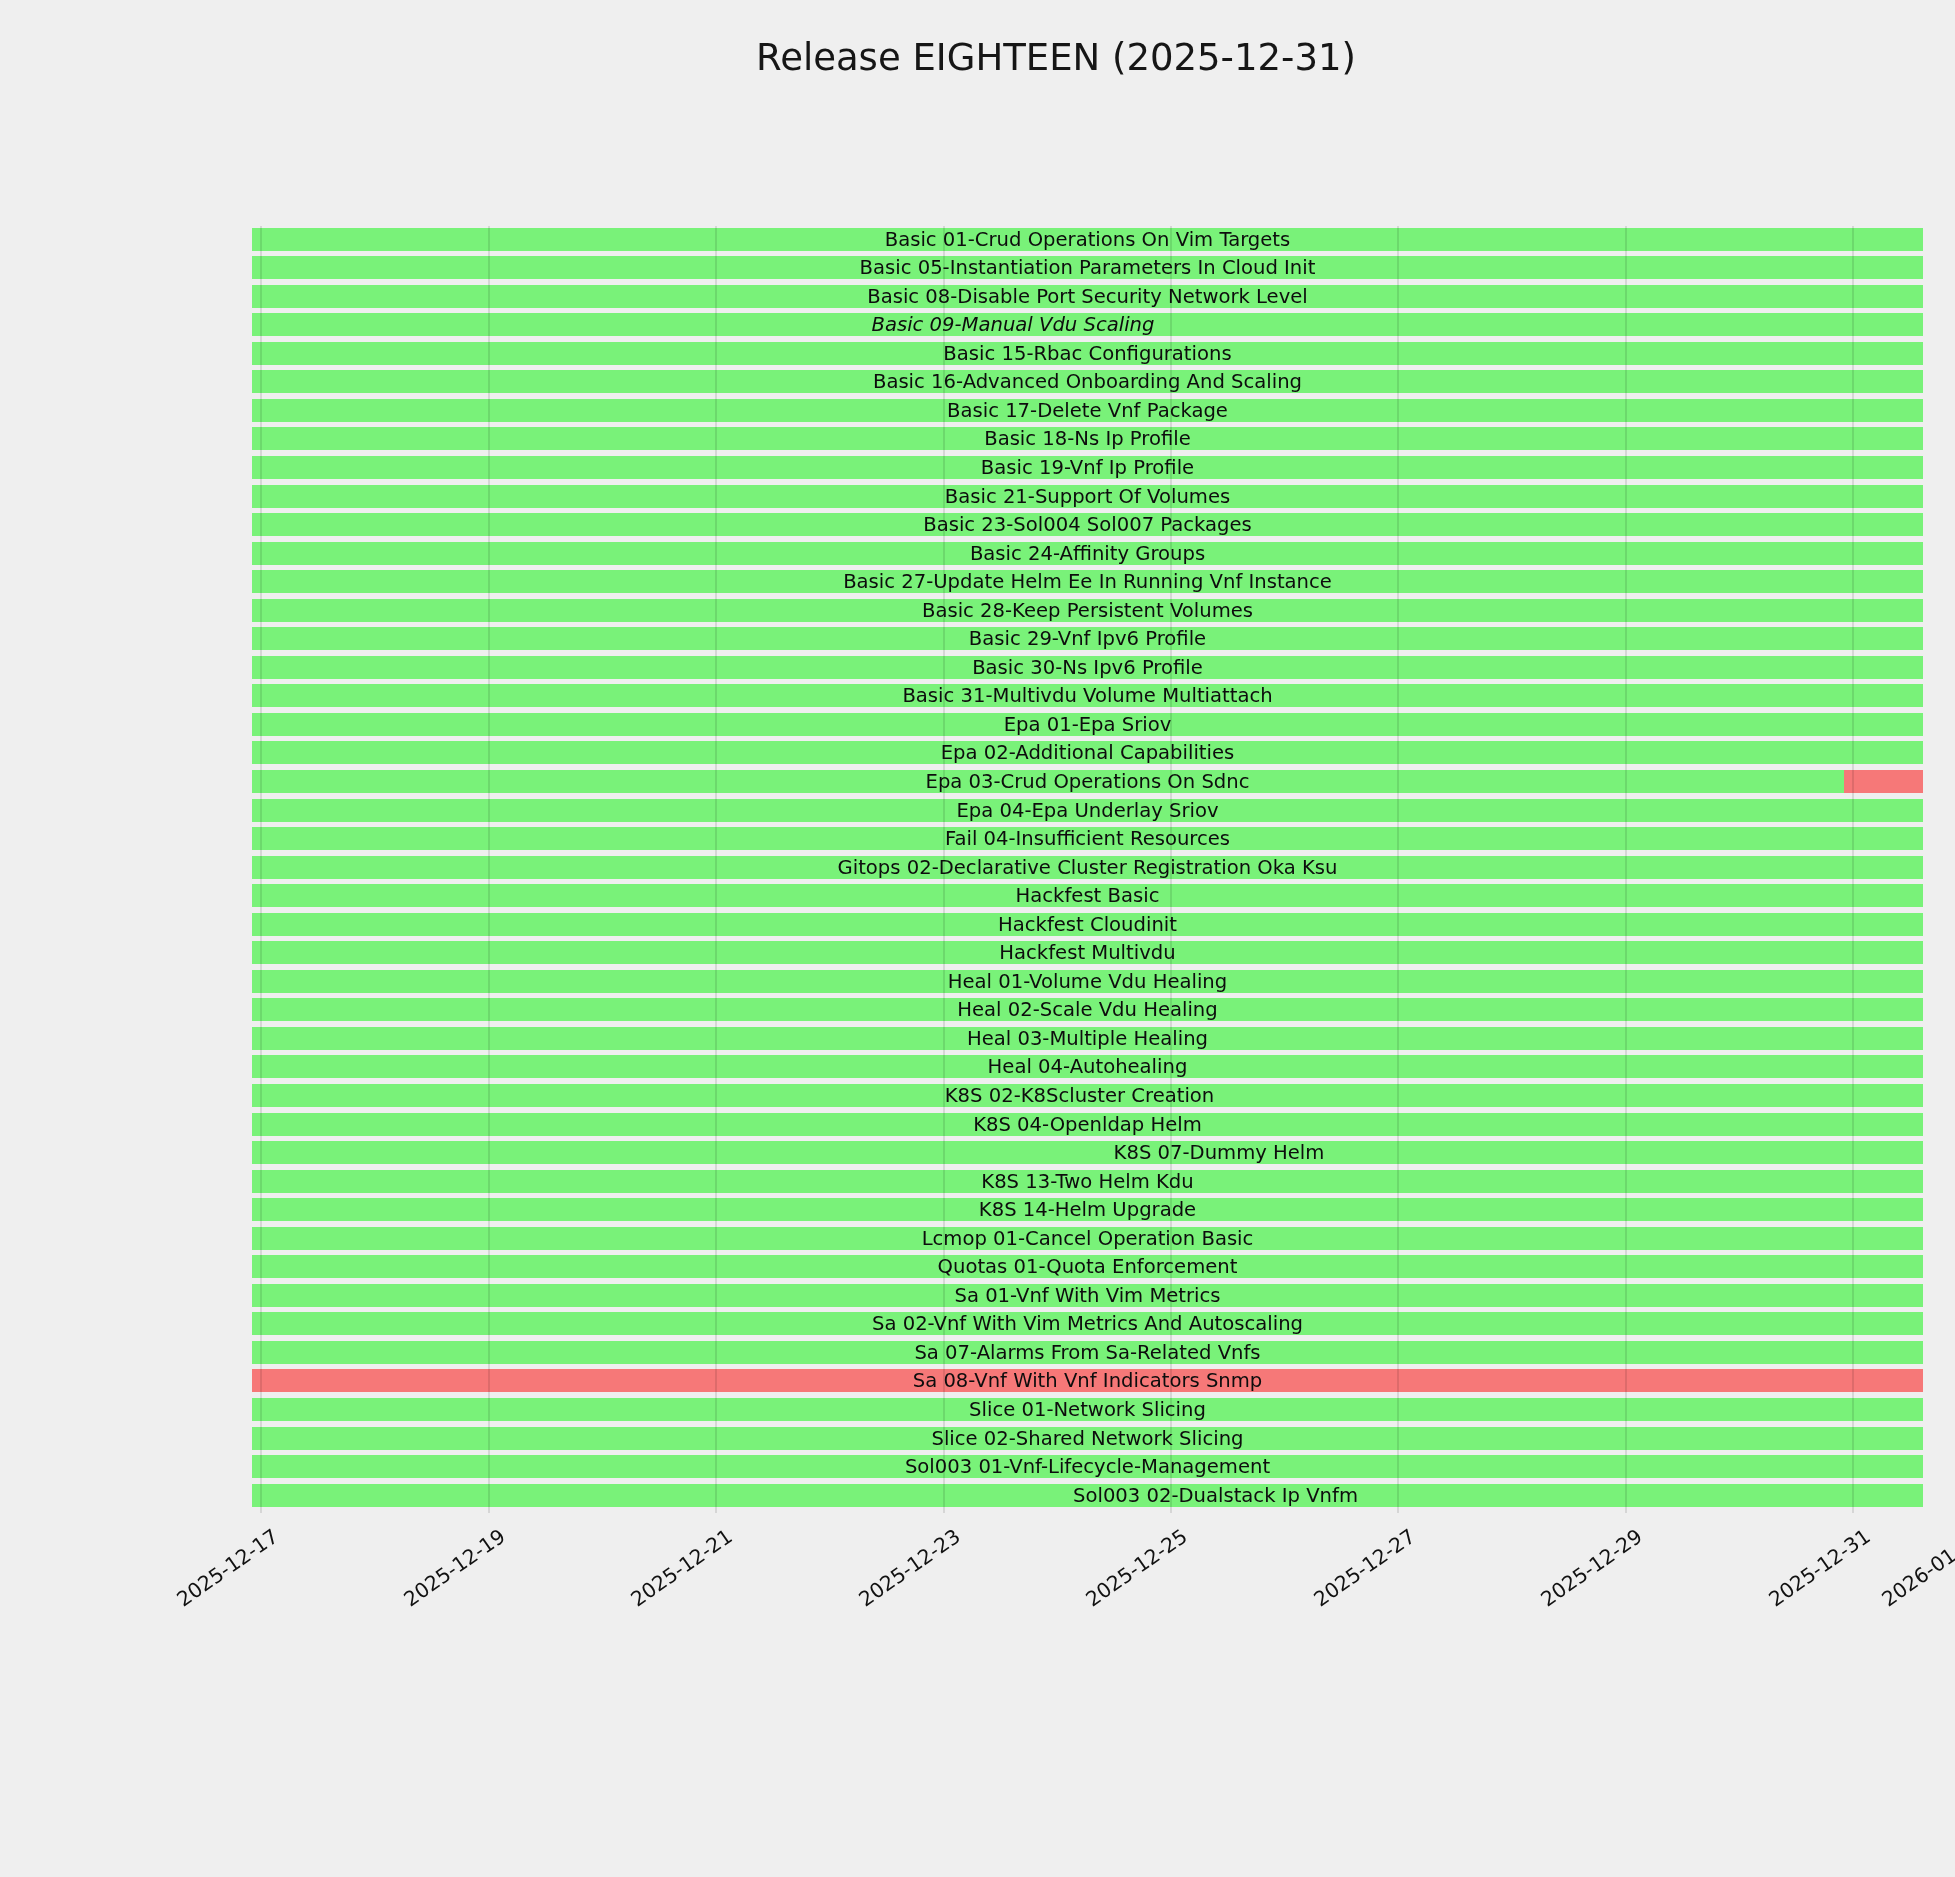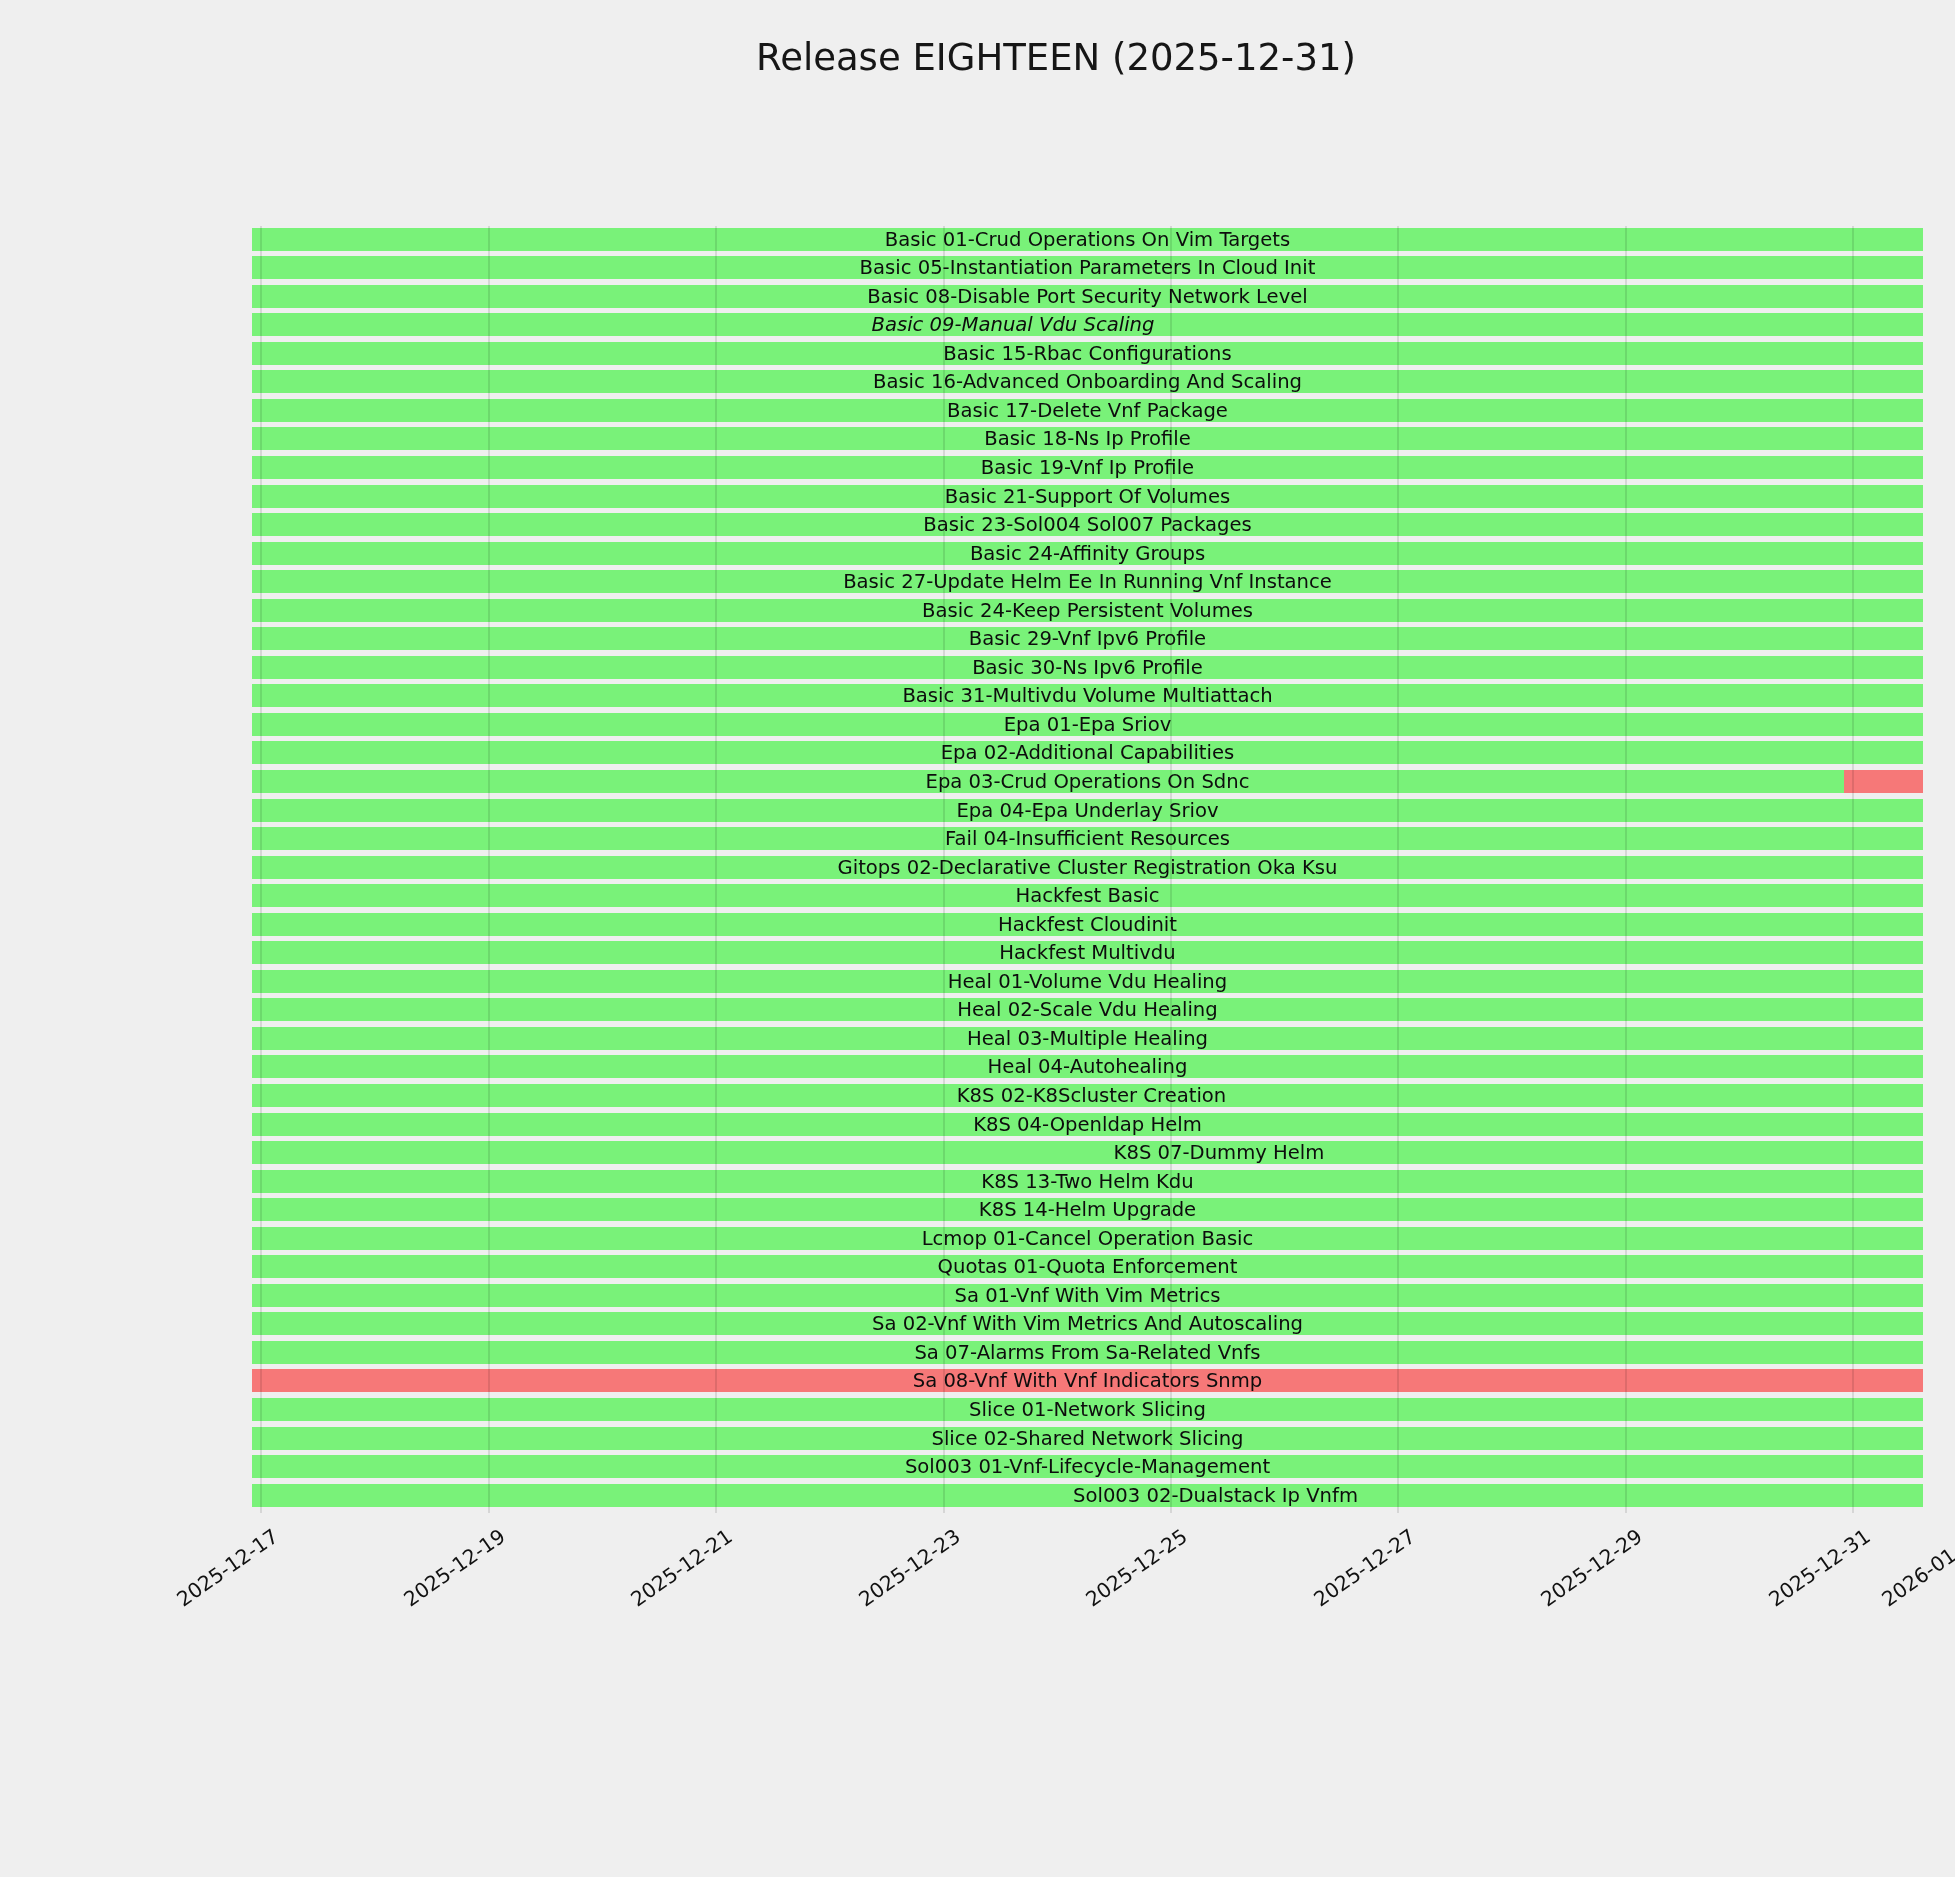--- a/index.html
+++ b/index.html
@@ -65,21 +65,21 @@
       <div class="task-bar-label" style="left: 252px; top: 456px; width: 1671px; height: 23px;">Basic 19-Vnf Ip Profile</div>
       <div class="task-bar" style="left: 252px; top: 485px; width: 1671px; height: 23px; background: rgb(121, 242, 121);"></div>
       <div class="task-bar-label" style="left: 252px; top: 485px; width: 1671px; height: 23px;">Basic 21-Support Of Volumes</div>
       <div class="task-bar" style="left: 252px; top: 513px; width: 1671px; height: 23px; background: rgb(121, 242, 121);"></div>
       <div class="task-bar-label" style="left: 252px; top: 513px; width: 1671px; height: 23px; border-radius: 8px;">Basic 23-Sol004 Sol007 Packages</div>
       <div class="task-bar" style="left: 252px; top: 542px; width: 1671px; height: 23px; background: rgb(121, 242, 121);"></div>
       <div class="task-bar-label" style="left: 252px; top: 542px; width: 1671px; height: 23px;">Basic 24-Affinity Groups</div>
       <div class="task-bar" style="left: 252px; top: 570px; width: 1671px; height: 23px; background: rgb(121, 242, 121);"></div>
       <div class="task-bar-label" style="left: 252px; top: 570px; width: 1671px; height: 23px;">Basic 27-Update Helm Ee In Running Vnf Instance</div>
       <div class="task-bar" style="left: 252px; top: 599px; width: 1671px; height: 23px; background: rgb(121, 242, 121);"></div>
-      <div class="task-bar-label" style="left: 252px; top: 599px; width: 1671px; height: 23px;">Basic 24-Keep Persistent Volumes</div>
+      <div class="task-bar-label" style="left: 252px; top: 599px; width: 1671px; height: 23px;">Basic 28-Keep Persistent Volumes</div>
       <div class="task-bar" style="left: 252px; top: 627px; width: 1671px; height: 23px; background: rgb(121, 242, 121);"></div>
       <div class="task-bar-label" style="left: 252px; top: 627px; width: 1671px; height: 23px;">Basic 29-Vnf Ipv6 Profile</div>
       <div class="task-bar" style="left: 252px; top: 656px; width: 1671px; height: 23px; background: rgb(121, 242, 121);"></div>
       <div class="task-bar-label" style="left: 252px; top: 656px; width: 1671px; height: 23px;">Basic 30-Ns Ipv6 Profile</div>
       <div class="task-bar" style="left: 252px; top: 684px; width: 1671px; height: 23px; background: rgb(121, 242, 121);"></div>
       <div class="task-bar-label" style="left: 252px; top: 684px; width: 1671px; height: 23px;">Basic 31-Multivdu Volume Multiattach</div>
       <div class="task-bar" style="left: 252px; top: 713px; width: 1671px; height: 23px; background: rgb(121, 242, 121);"></div>
       <div class="task-bar-label" style="left: 252px; top: 713px; width: 1671px; height: 23px;">Epa 01-Epa Sriov</div>
       <div class="task-bar" style="left: 252px; top: 741px; width: 1671px; height: 23px; background: rgb(121, 242, 121);"></div>
       <div class="task-bar-label" style="left: 252px; top: 741px; width: 1671px; height: 23px;">Epa 02-Additional Capabilities</div>
@@ -100,21 +100,21 @@
       <div class="task-bar-label" style="left: 252px; top: 941px; width: 1671px; height: 23px;">Hackfest Multivdu</div>
       <div class="task-bar" style="left: 252px; top: 970px; width: 1671px; height: 23px; background: rgb(121, 242, 121);"></div>
       <div class="task-bar-label" style="left: 252px; top: 970px; width: 1671px; height: 23px;">Heal 01-Volume Vdu Healing</div>
       <div class="task-bar" style="left: 252px; top: 998px; width: 1671px; height: 23px; background: rgb(121, 242, 121);"></div>
       <div class="task-bar-label" style="left: 252px; top: 998px; width: 1671px; height: 23px;">Heal 02-Scale Vdu Healing</div>
       <div class="task-bar" style="left: 252px; top: 1027px; width: 1671px; height: 23px; background: rgb(121, 242, 121);"></div>
       <div class="task-bar-label" style="left: 252px; top: 1027px; width: 1671px; height: 23px;">Heal 03-Multiple Healing</div>
       <div class="task-bar" style="left: 252px; top: 1055px; width: 1671px; height: 23px; background: rgb(121, 242, 121);"></div>
       <div class="task-bar-label" style="left: 252px; top: 1055px; width: 1671px; height: 23px;">Heal 04-Autohealing</div>
       <div class="task-bar" style="left: 252px; top: 1084px; width: 1671px; height: 23px; background: rgb(121, 242, 121);"></div>
-      <div class="task-bar-label" style="left: 256px; top: 1084px; width: 1671px; height: 23px;">K8S 02-K8Scluster Creation</div>
+      <div class="task-bar-label" style="left: 244px; top: 1084px; width: 1671px; height: 23px;">K8S 02-K8Scluster Creation</div>
       <div class="task-bar" style="left: 252px; top: 1113px; width: 1671px; height: 23px; background: rgb(121, 242, 121);"></div>
       <div class="task-bar-label" style="left: 252px; top: 1113px; width: 1671px; height: 23px;">K8S 04-Openldap Helm</div>
       <div class="task-bar" style="left: 252px; top: 1141px; width: 1671px; height: 23px; background: rgb(121, 242, 121);"></div>
       <div class="task-bar-label" style="left: 252px; top: 1141px; width: 1934px; height: 23px;">K8S 07-Dummy Helm</div>
       <div class="task-bar" style="left: 252px; top: 1170px; width: 1671px; height: 23px; background: rgb(121, 242, 121);"></div>
       <div class="task-bar-label" style="left: 252px; top: 1170px; width: 1671px; height: 23px;">K8S 13-Two Helm Kdu</div>
       <div class="task-bar" style="left: 252px; top: 1198px; width: 1671px; height: 23px; background: rgb(121, 242, 121);"></div>
       <div class="task-bar-label" style="left: 252px; top: 1198px; width: 1671px; height: 23px;">K8S 14-Helm Upgrade</div>
       <div class="task-bar" style="left: 252px; top: 1227px; width: 1671px; height: 23px; background: rgb(121, 242, 121);"></div>
       <div class="task-bar-label" style="left: 252px; top: 1227px; width: 1671px; height: 23px;">Lcmop 01-Cancel Operation Basic</div>

